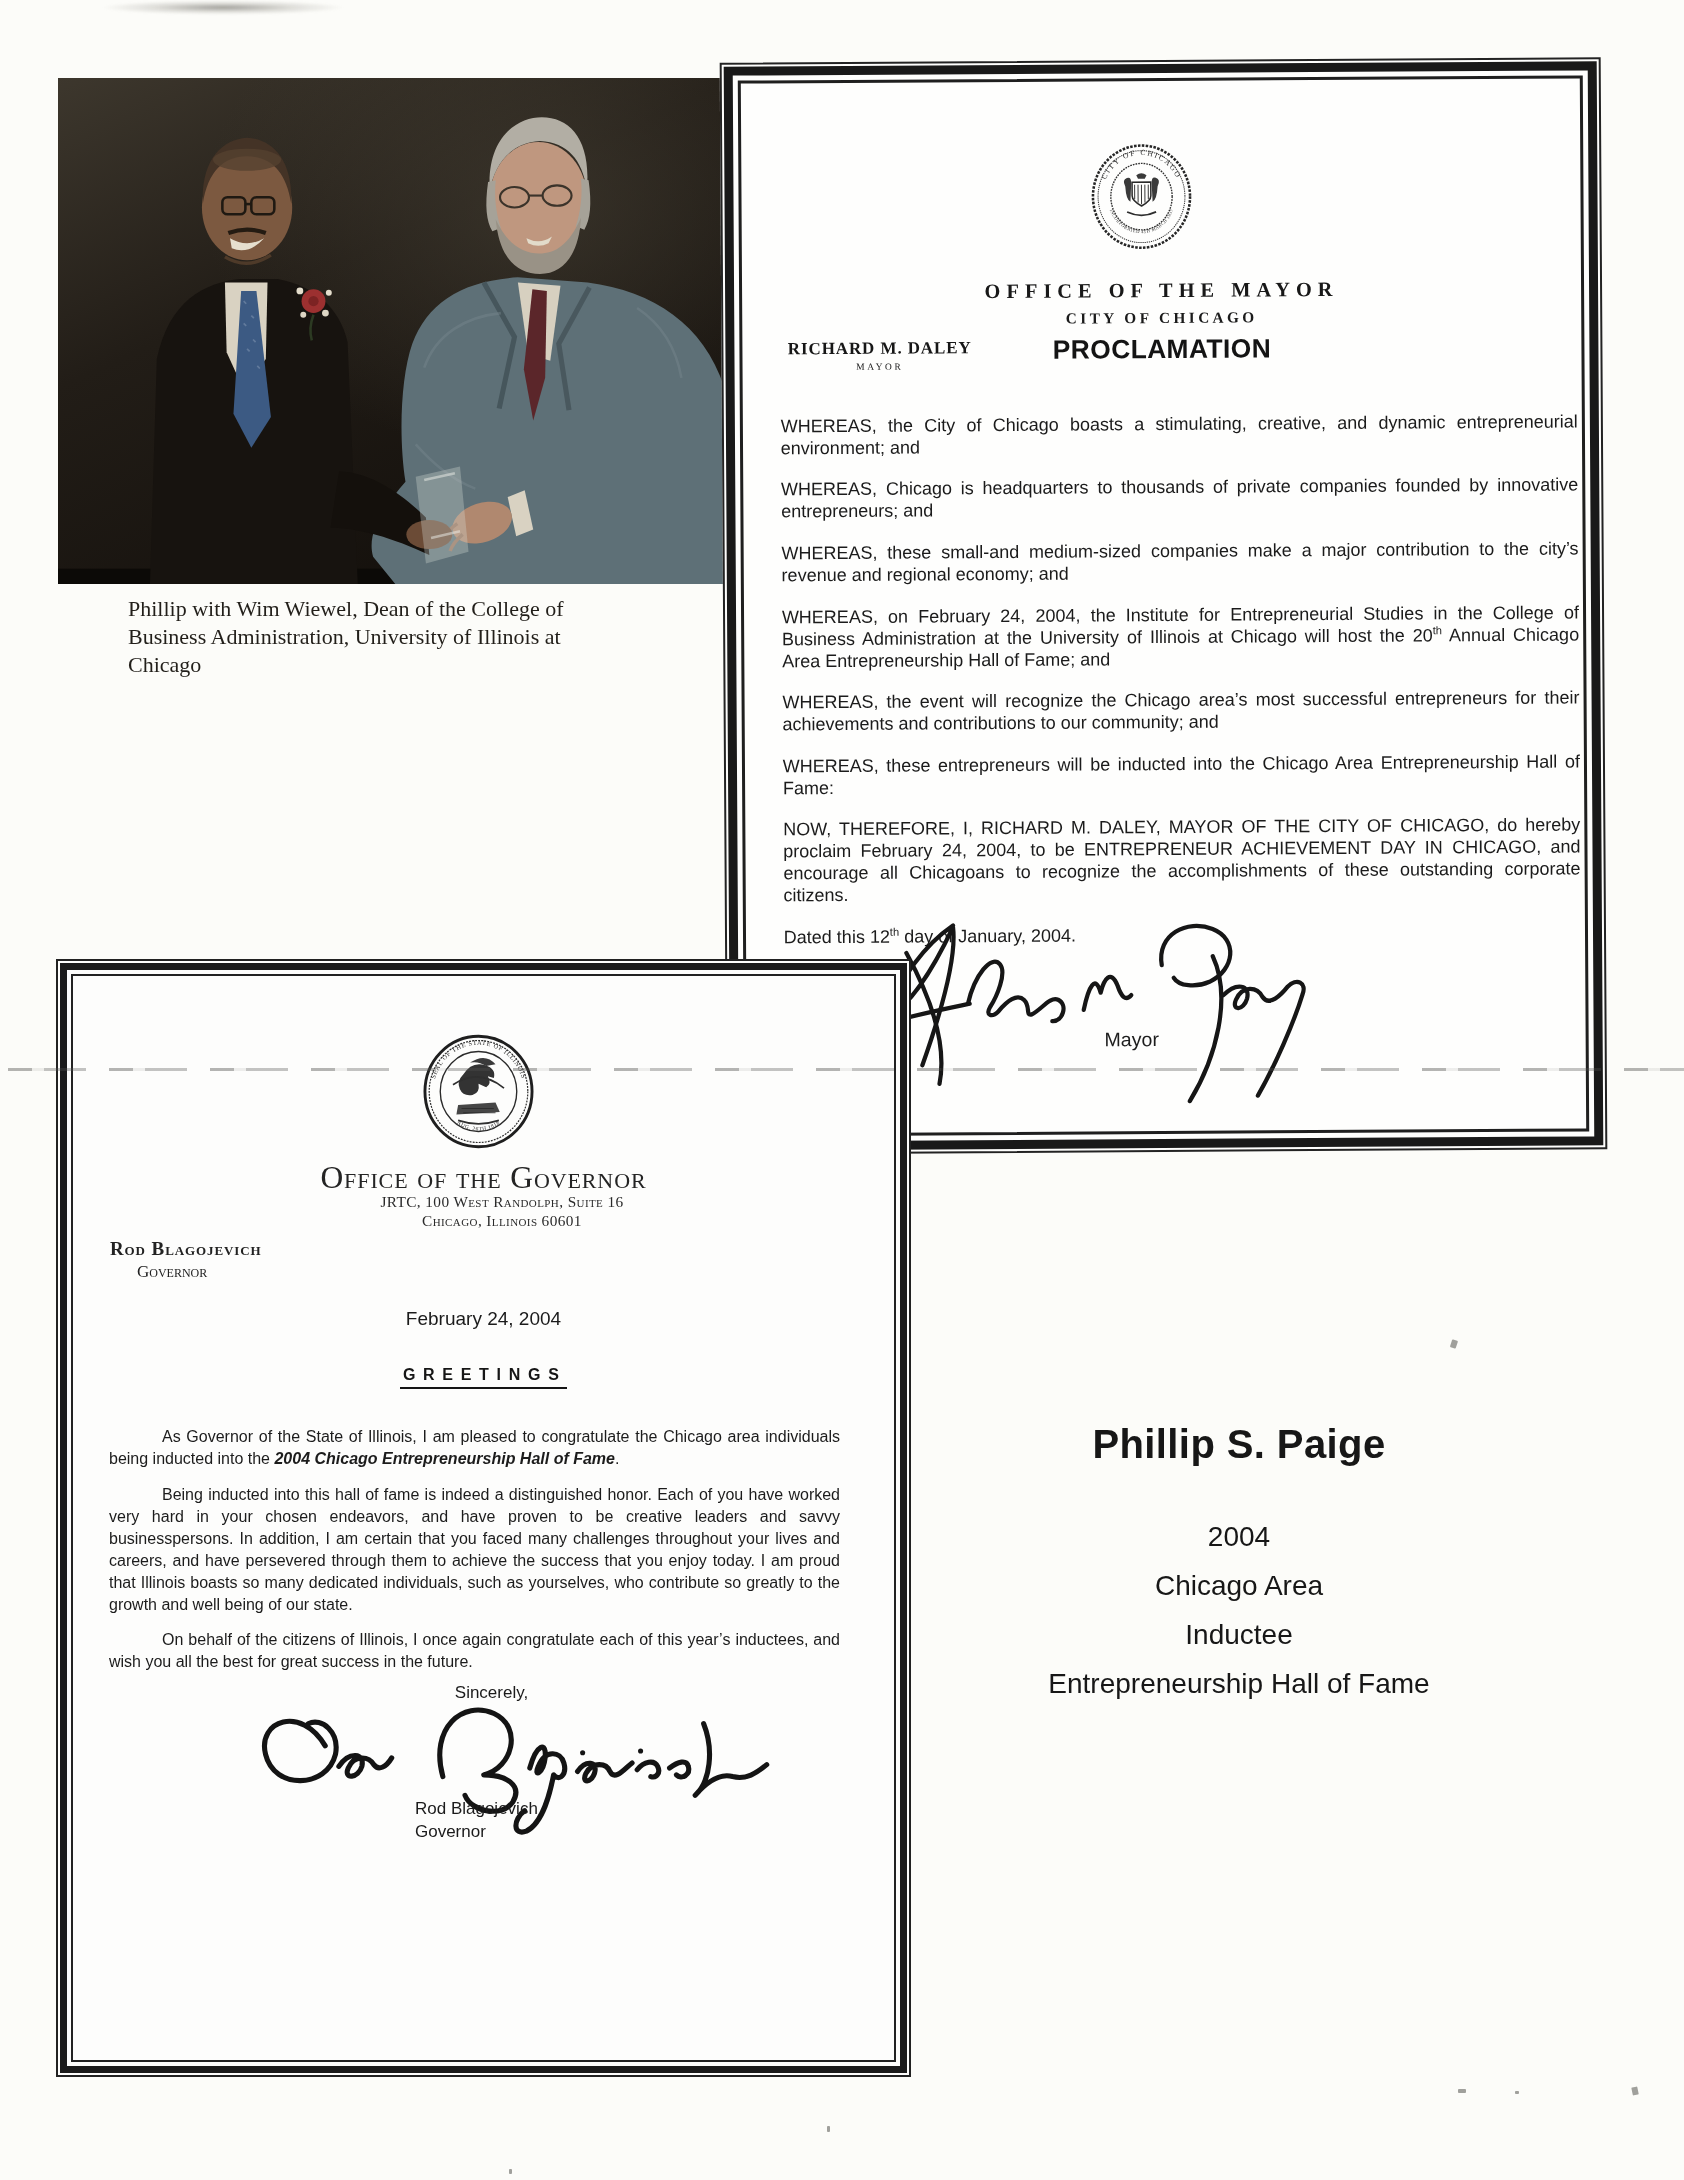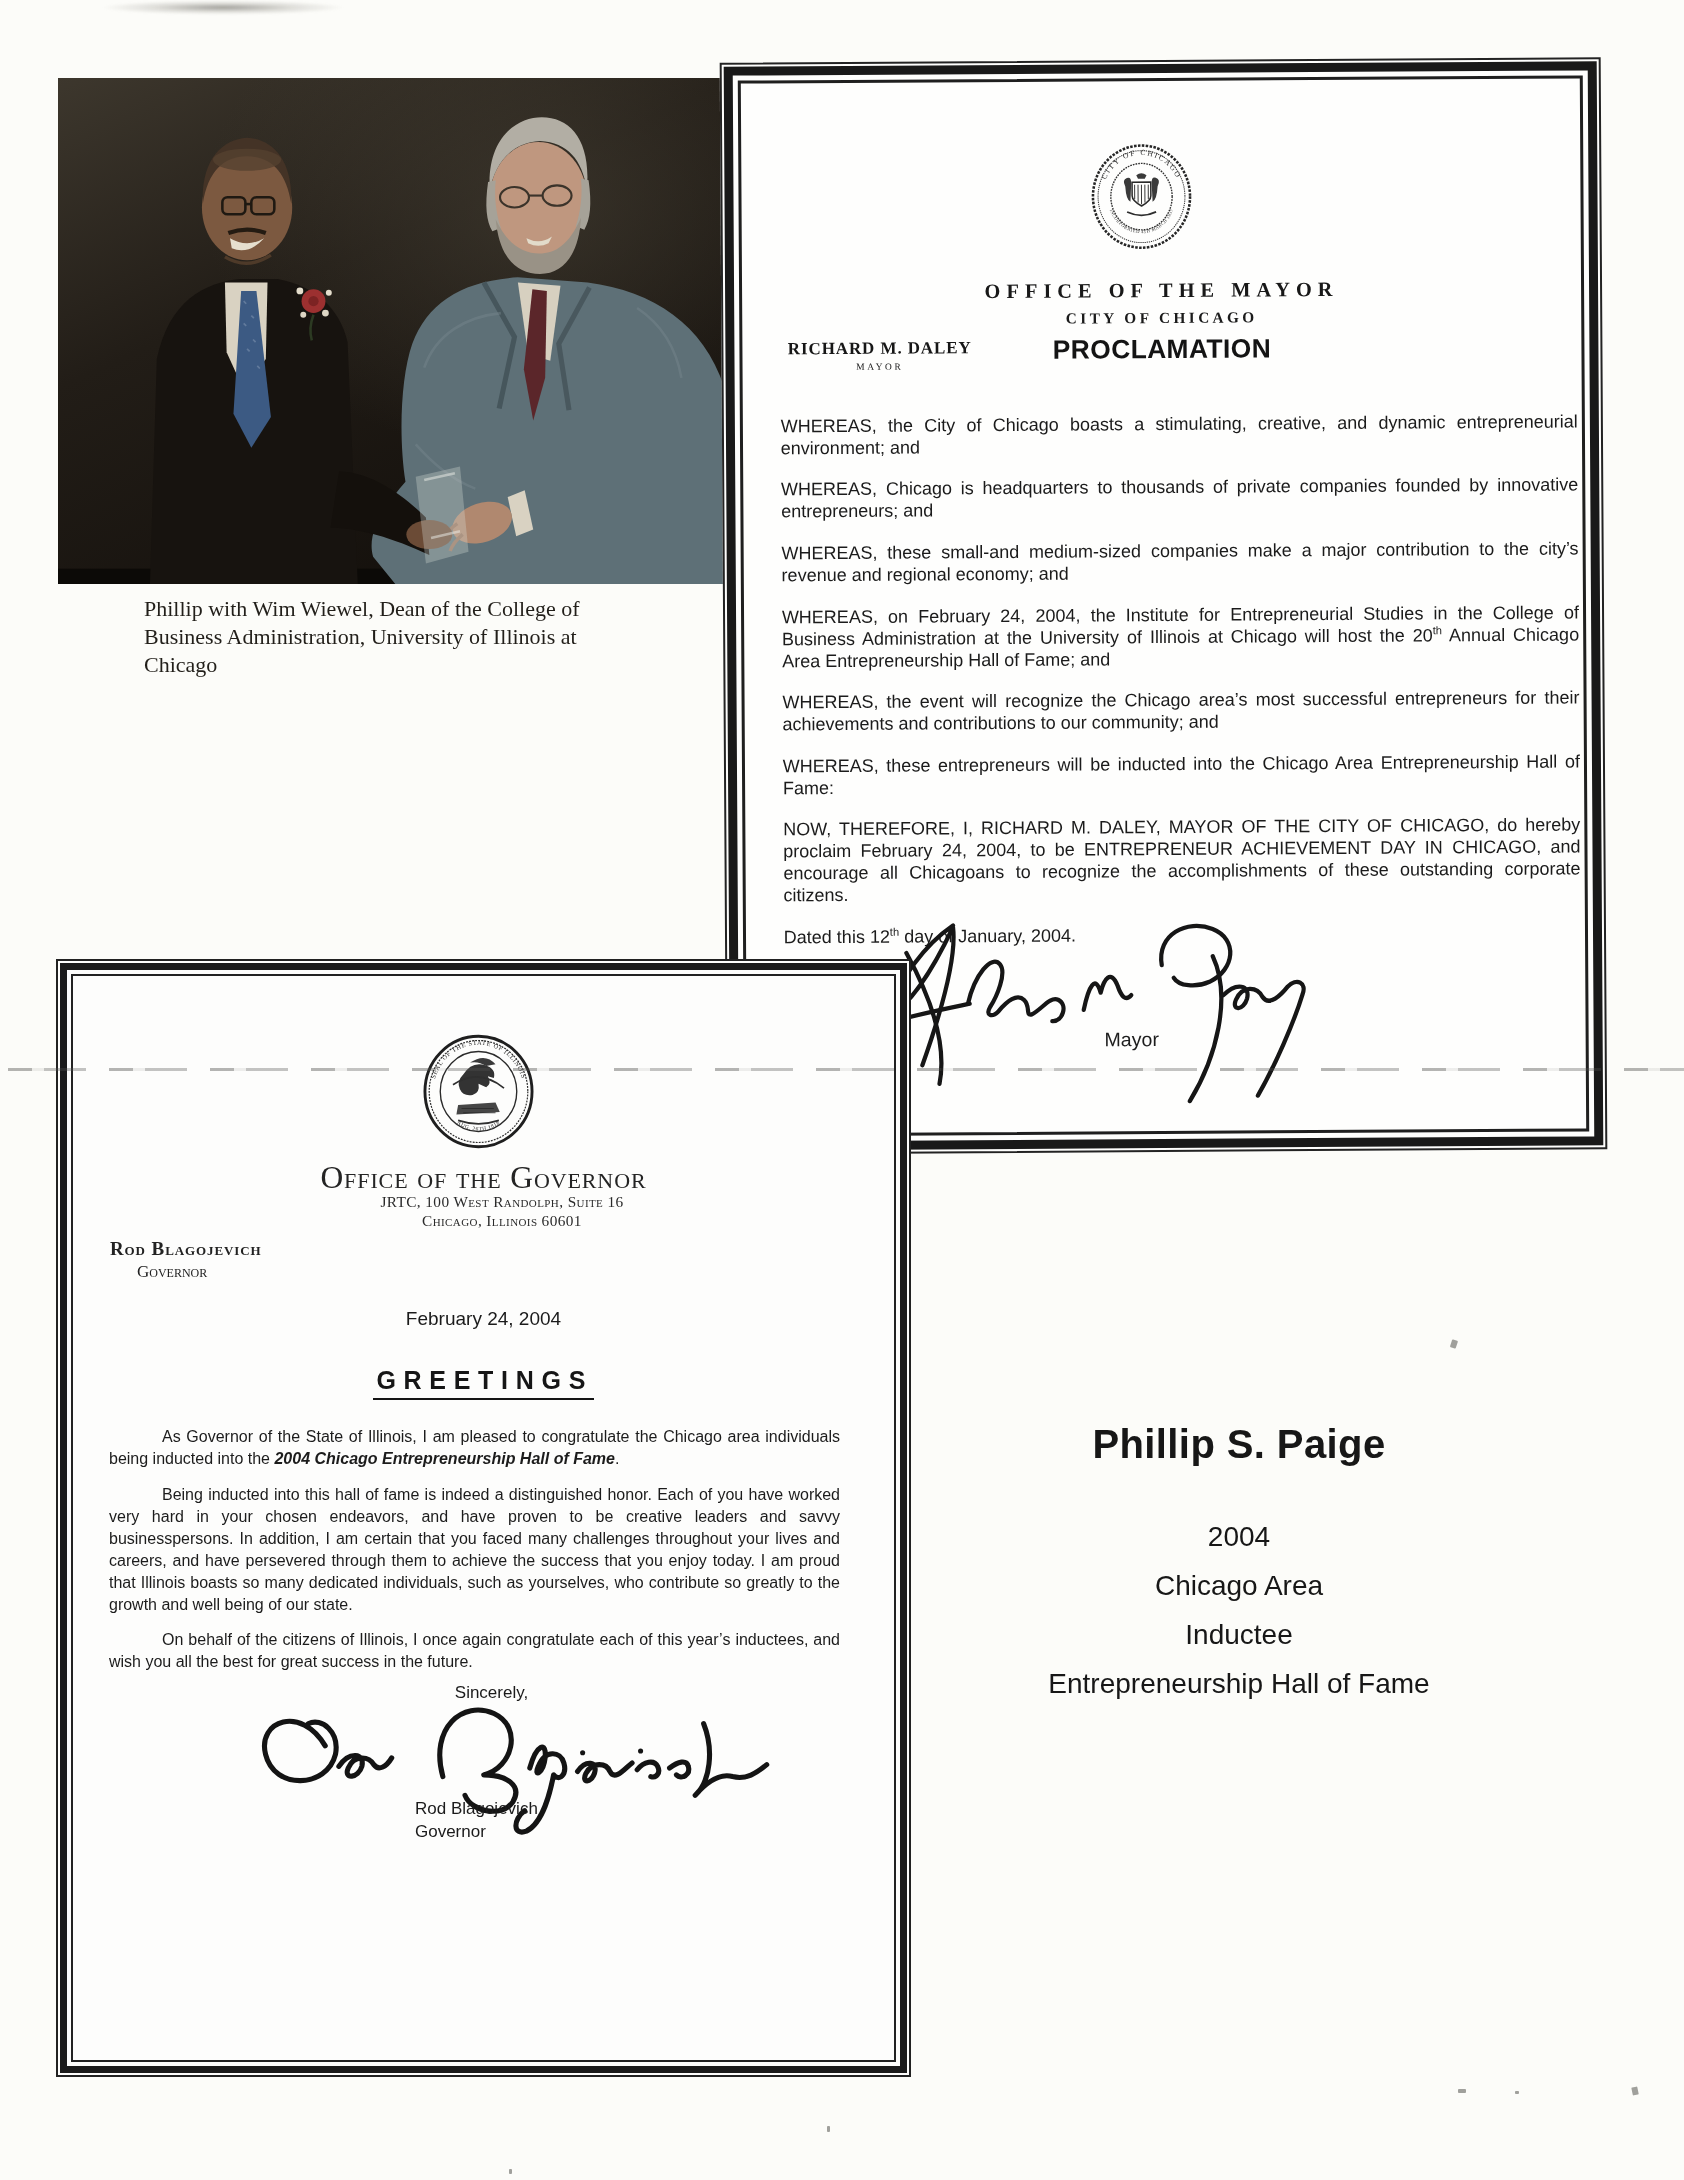--- a/index.html
+++ b/index.html
@@ -12,21 +12,21 @@
     background:radial-gradient(closest-side,rgba(105,103,96,.6),rgba(150,148,140,.28) 55%,rgba(170,168,160,0) 95%);
     filter:blur(0.9px);z-index:6;}
   .scan-line{left:0;top:1068px;width:1685px;height:2.6px;z-index:40;opacity:.75;
     background:repeating-linear-gradient(90deg,rgba(90,90,88,0) 0 7.7px,rgba(75,75,72,.55) 7.7px 32px,
       rgba(110,110,105,.15) 32px 44px,rgba(80,80,78,.45) 44px 86px,rgba(120,120,115,0) 86px 101px);}
   .speck{background:#6f6e6a;border-radius:0.9px;z-index:6;opacity:.65;}
 
   
   .photo{left:58px;top:78px;width:666px;height:506px;z-index:1;}
   .photo svg{display:block;width:100%;height:100%;}
-  .photo-caption{left:144px;top:595px;width:492px;z-index:1;
+  .photo-caption{left:128px;top:595px;width:492px;z-index:1;
     font-family:"Liberation Serif",serif;font-size:22px;line-height:28px;color:#221f1a;}
 
   
   .proclamation{left:723px;top:60px;width:881px;height:1092px;z-index:2;
     transform:rotate(-0.35deg);background:#fefefd;box-sizing:border-box;
     border:2.6px solid #232323;padding:1.7px;}
   .proc-frame2{width:100%;height:100%;box-sizing:border-box;border:9.4px solid #191919;padding:5.1px;}
   .proc-frame3{width:100%;height:100%;box-sizing:border-box;border:3.4px solid #1f1f1f;position:relative;}
   .proc-seal{left:348px;top:61px;width:104px;height:109px;}
   .proc-office{left:0;right:0;top:198px;text-align:center;font-family:"Liberation Serif",serif;
@@ -53,21 +53,21 @@
   .gov-office{left:0;right:0;top:184px;text-align:center;font-family:Liberation Serif, serif;
     font-variant:small-caps;font-size:31.5px;letter-spacing:0.9px;color:#242424;}
   .gov-addr{left:0;right:0;text-align:center;font-family:"Liberation Serif",serif;
     font-variant:small-caps;font-size:15.3px;letter-spacing:0.4px;color:#2a2a2a;margin-left:37px;}
   .gov-addr1{top:217px;} .gov-addr2{top:236px;}
   .gov-official{left:37px;top:262px;font-family:"Liberation Serif",serif;font-variant:small-caps;color:#222;}
   .gov-official .nm{font-weight:bold;font-size:19px;letter-spacing:0.9px;}
   .gov-official .tt{font-size:17px;padding-left:27px;margin-top:1.7px;}
   .gov-date{left:0;right:0;top:332px;text-align:center;font-size:19px;color:#1b1b1b;}
   .gov-greet{left:0;right:0;top:390px;text-align:center;}
-  .gov-greet span{display:inline-block;font-weight:bold;font-size:25px;letter-spacing:7.7px;
+  .gov-greet span{display:inline-block;font-weight:bold;font-size:16px;letter-spacing:7.7px;
     border-bottom:2.6px solid #151515;padding:0 0.9px 2.6px 3.4px;color:#161616;}
   .gov-body{left:36px;right:54px;top:450px;font-size:16px;line-height:22px;text-align:justify;color:#1c1c1c;}
   .gov-body p{margin:0 0 13.6px 0;text-indent:53px;}
   .hof{font-weight:bold;font-style:italic;}
   .gov-sincerely{left:16px;right:0;top:707px;text-align:center;font-size:17px;color:#1b1b1b;}
   .gov-sig{left:167px;top:717px;width:554px;height:145px;}
   .gov-typed{left:342px;top:821px;font-size:17px;line-height:23px;color:#1b1b1b;}
 
   
   .honoree{left:924px;top:1421px;width:630px;text-align:center;z-index:1;color:#171717;}

